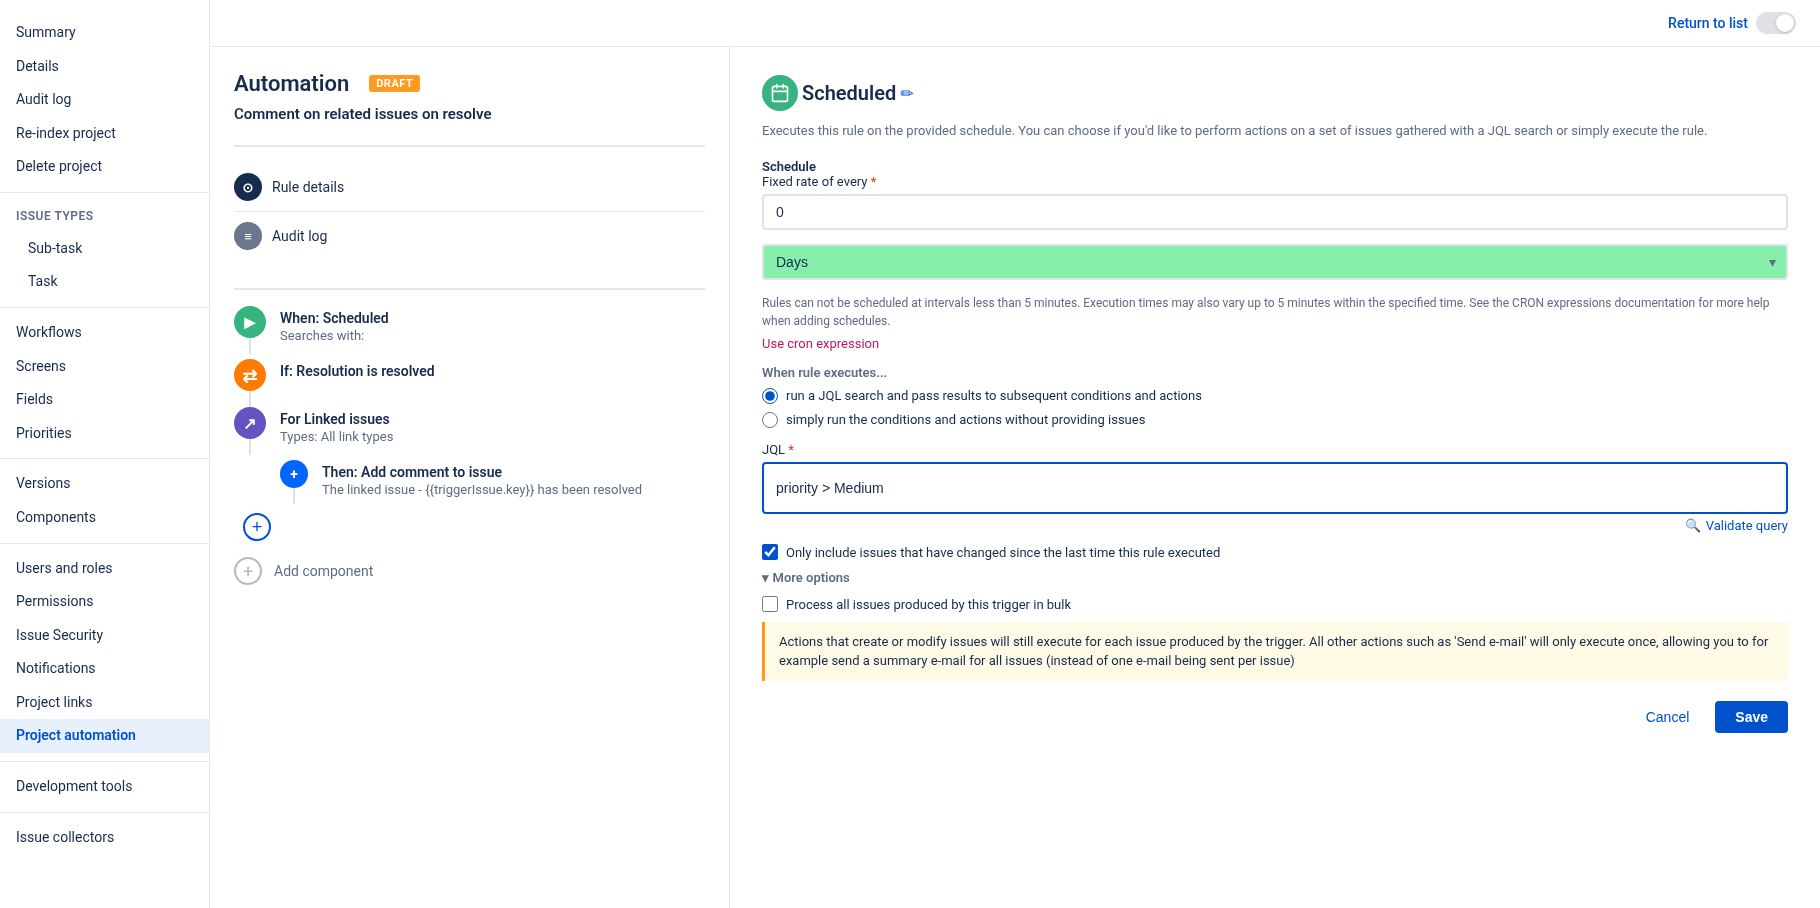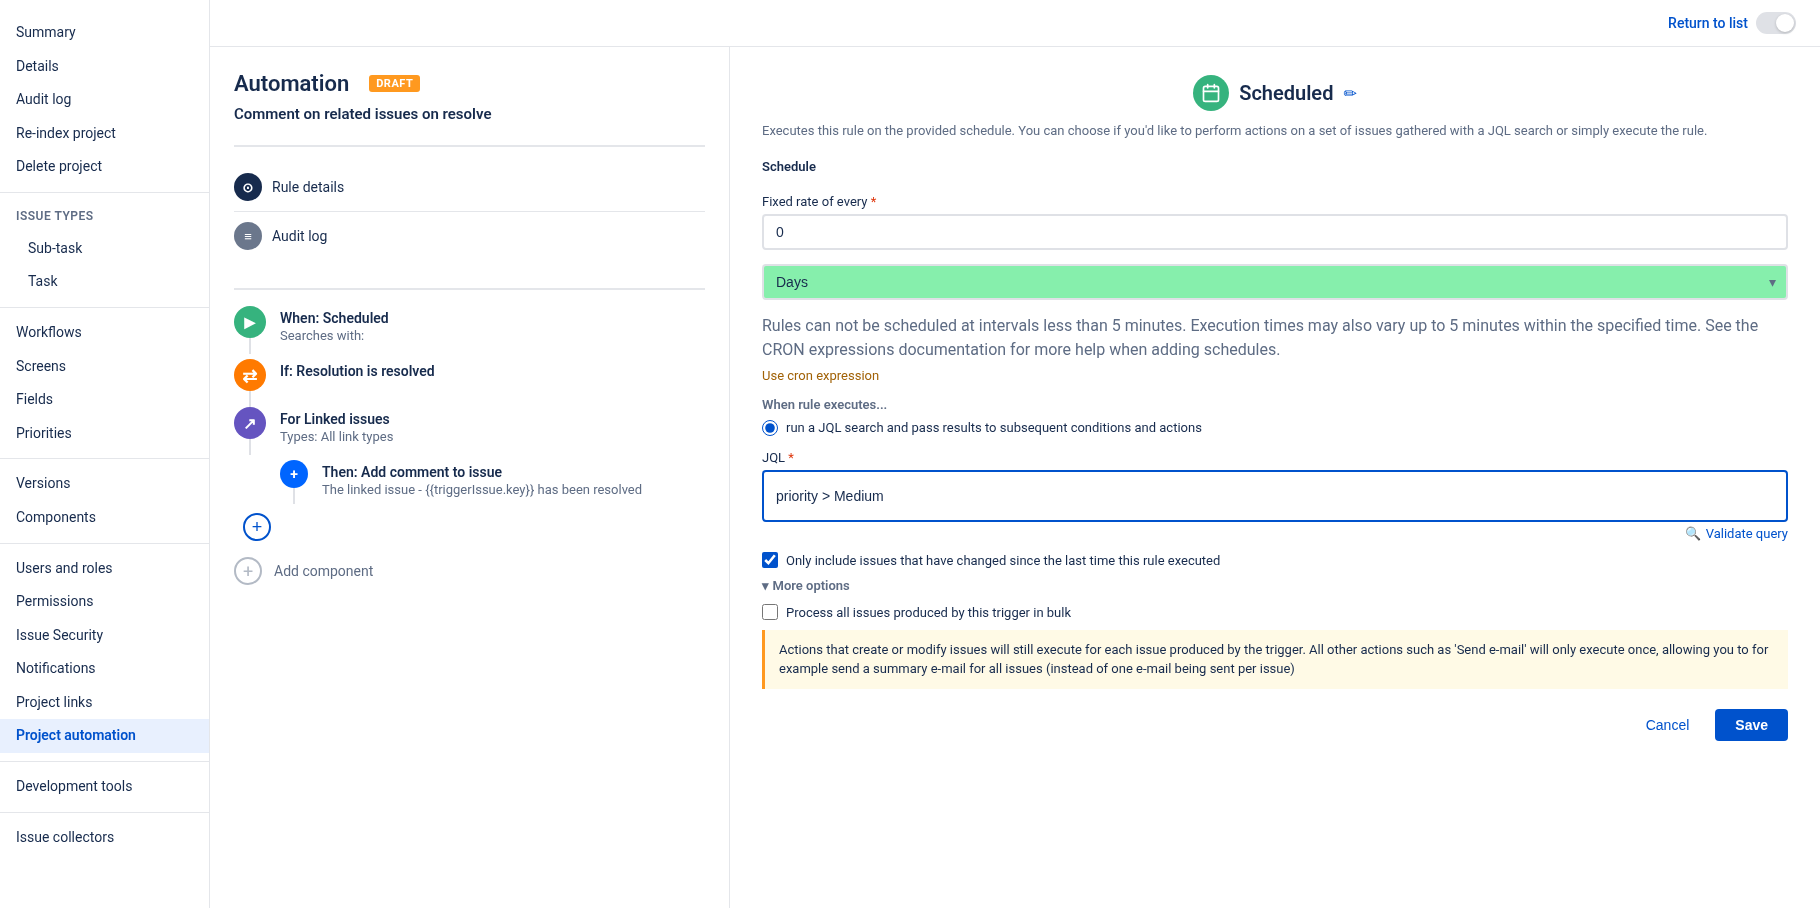--- a/index.html
+++ b/index.html
@@ -41,36 +41,36 @@
     .t-content { padding: 4px 0 16px 0; }
     .t-title { font-size: 14px; font-weight: 600; color: #172b4d; }
     .t-sub { font-size: 13px; color: #5e6c84; margin-top: 2px; }
     .add-btn { width: 28px; height: 28px; border-radius: 50%; border: 2px solid #0052cc; background: #fff; color: #0052cc; font-size: 18px; font-weight: 300; display: flex; align-items: center; justify-content: center; cursor: pointer; line-height: 1; }
     .add-component-row { display: flex; align-items: center; gap: 12px; margin-top: 8px; }
     .add-component-label { color: #5e6c84; font-size: 14px; }
     .add-component-gray { width: 28px; height: 28px; border-radius: 50%; border: 2px solid #b3bac5; background: #fff; color: #b3bac5; font-size: 18px; display: flex; align-items: center; justify-content: center; cursor: pointer; }
 
     
     #right-panel { flex: 1; padding: 28px 32px; overflow-y: auto; }
-    .panel-header { display: flex; align-items: center; gap: 10px; margin-bottom: 10px; justify-content: center; }
+    .panel-header { display: flex; align-items: center; gap: 4px; margin-bottom: 10px; }
     .panel-icon { width: 36px; height: 36px; border-radius: 50%; background: #36b37e; display: flex; align-items: center; justify-content: center; }
     .panel-title { font-size: 20px; font-weight: 600; color: #172b4d; }
     .edit-icon { color: #0052cc; cursor: pointer; font-size: 16px; }
     .panel-desc { font-size: 13px; color: #5e6c84; margin-bottom: 18px; line-height: 1.5; }
 
-    .section-label { font-size: 13px; font-weight: 600; color: #172b4d; margin-bottom: 20px; }
+    .section-label { font-size: 13px; font-weight: 600; color: #172b4d; margin-bottom: 0; }
     .form-group { margin-bottom: 14px; }
     .form-label { font-size: 13px; color: #172b4d; margin-bottom: 5px; display: block; }
     .required { color: #de350b; }
     .text-input { width: 100%; border: 2px solid #dfe1e6; border-radius: 4px; padding: 8px 12px; font-size: 14px; color: #172b4d; outline: none; }
     .select-input { width: 100%; border: 2px solid #dfe1e6; border-radius: 4px; padding: 8px 12px; font-size: 14px; color: #172b4d; background: #86efac; outline: none; appearance: none; cursor: pointer; }
     .select-wrapper { position: relative; }
     .select-wrapper::after { content: '▾'; position: absolute; right: 12px; top: 50%; transform: translateY(-50%); color: #5e6c84; pointer-events: none; }
-    .hint-text { font-size: 16px; color: #5e6c84; margin-top: 6px; line-height: 1.5; }
-    .cron-link { color: #a16207; cursor: pointer; font-size: 13px; margin-top: 6px; display: inline-block; text-decoration: none; }
+    .hint-text { font-size: 12px; color: #5e6c84; margin-top: 6px; line-height: 1.5; }
+    .cron-link { color: #be185d; cursor: pointer; font-size: 13px; margin-top: 6px; display: inline-block; text-decoration: none; }
 
     .when-rule-label { font-size: 13px; font-weight: 600; color: #5e6c84; margin: 14px 0 8px; }
     .radio-group { display: flex; flex-direction: column; gap: 8px; }
     .radio-item { display: flex; align-items: center; gap: 8px; font-size: 13px; color: #172b4d; cursor: pointer; }
     .radio-item input[type=radio] { accent-color: #0052cc; width: 16px; height: 16px; cursor: pointer; }
 
     .jql-label { font-size: 13px; color: #172b4d; margin: 14px 0 5px; display: block; }
     .jql-input { width: 100%; border: 2px solid #0052cc; border-radius: 4px; padding: 16px 12px; font-size: 14px; color: #172b4d; outline: none; }
     .jql-actions { display: flex; justify-content: flex-end; margin-top: 4px; }
     .validate-link { color: #0052cc; font-size: 13px; cursor: pointer; display: flex; align-items: center; gap: 4px; }
@@ -253,20 +253,24 @@
         <span>Rules can not be scheduled at intervals less than 5 minutes. Execution times may also vary up to 5 minutes within the specified time. See the CRON expressions documentation for more help when adding schedules.</span>
       </p>
       <a class="cron-link">Use cron expression</a>
 
       <div class="when-rule-label">When rule executes...</div>
 
       <div class="radio-group">
         <label class="radio-item">
           <input type="radio" name="when-rule" checked="" style="">
           <span>run a JQL search and pass results to subsequent conditions and actions</span>
+        </label>
+        <label class="radio-item">
+          <input type="radio" name="when-rule" style="">
+          <span>simply run the conditions and actions without providing issues</span>
         </label>
       </div>
 
       <label class="jql-label">
         <span>JQL</span>
         <span class="required"> *</span>
       </label>
       <input type="text" class="jql-input" value="priority &gt; Medium" style="">
       <div class="jql-actions">
         <a class="validate-link">

